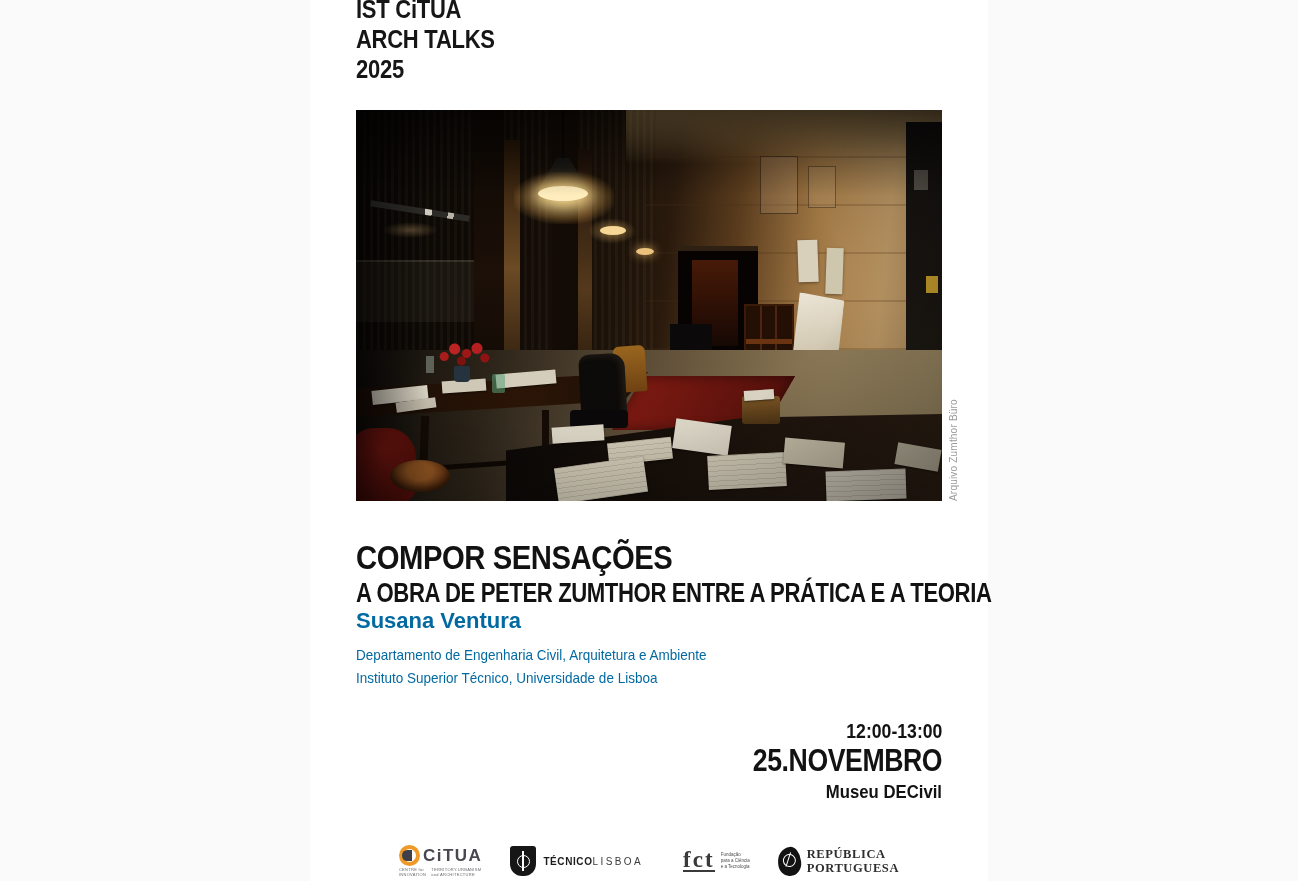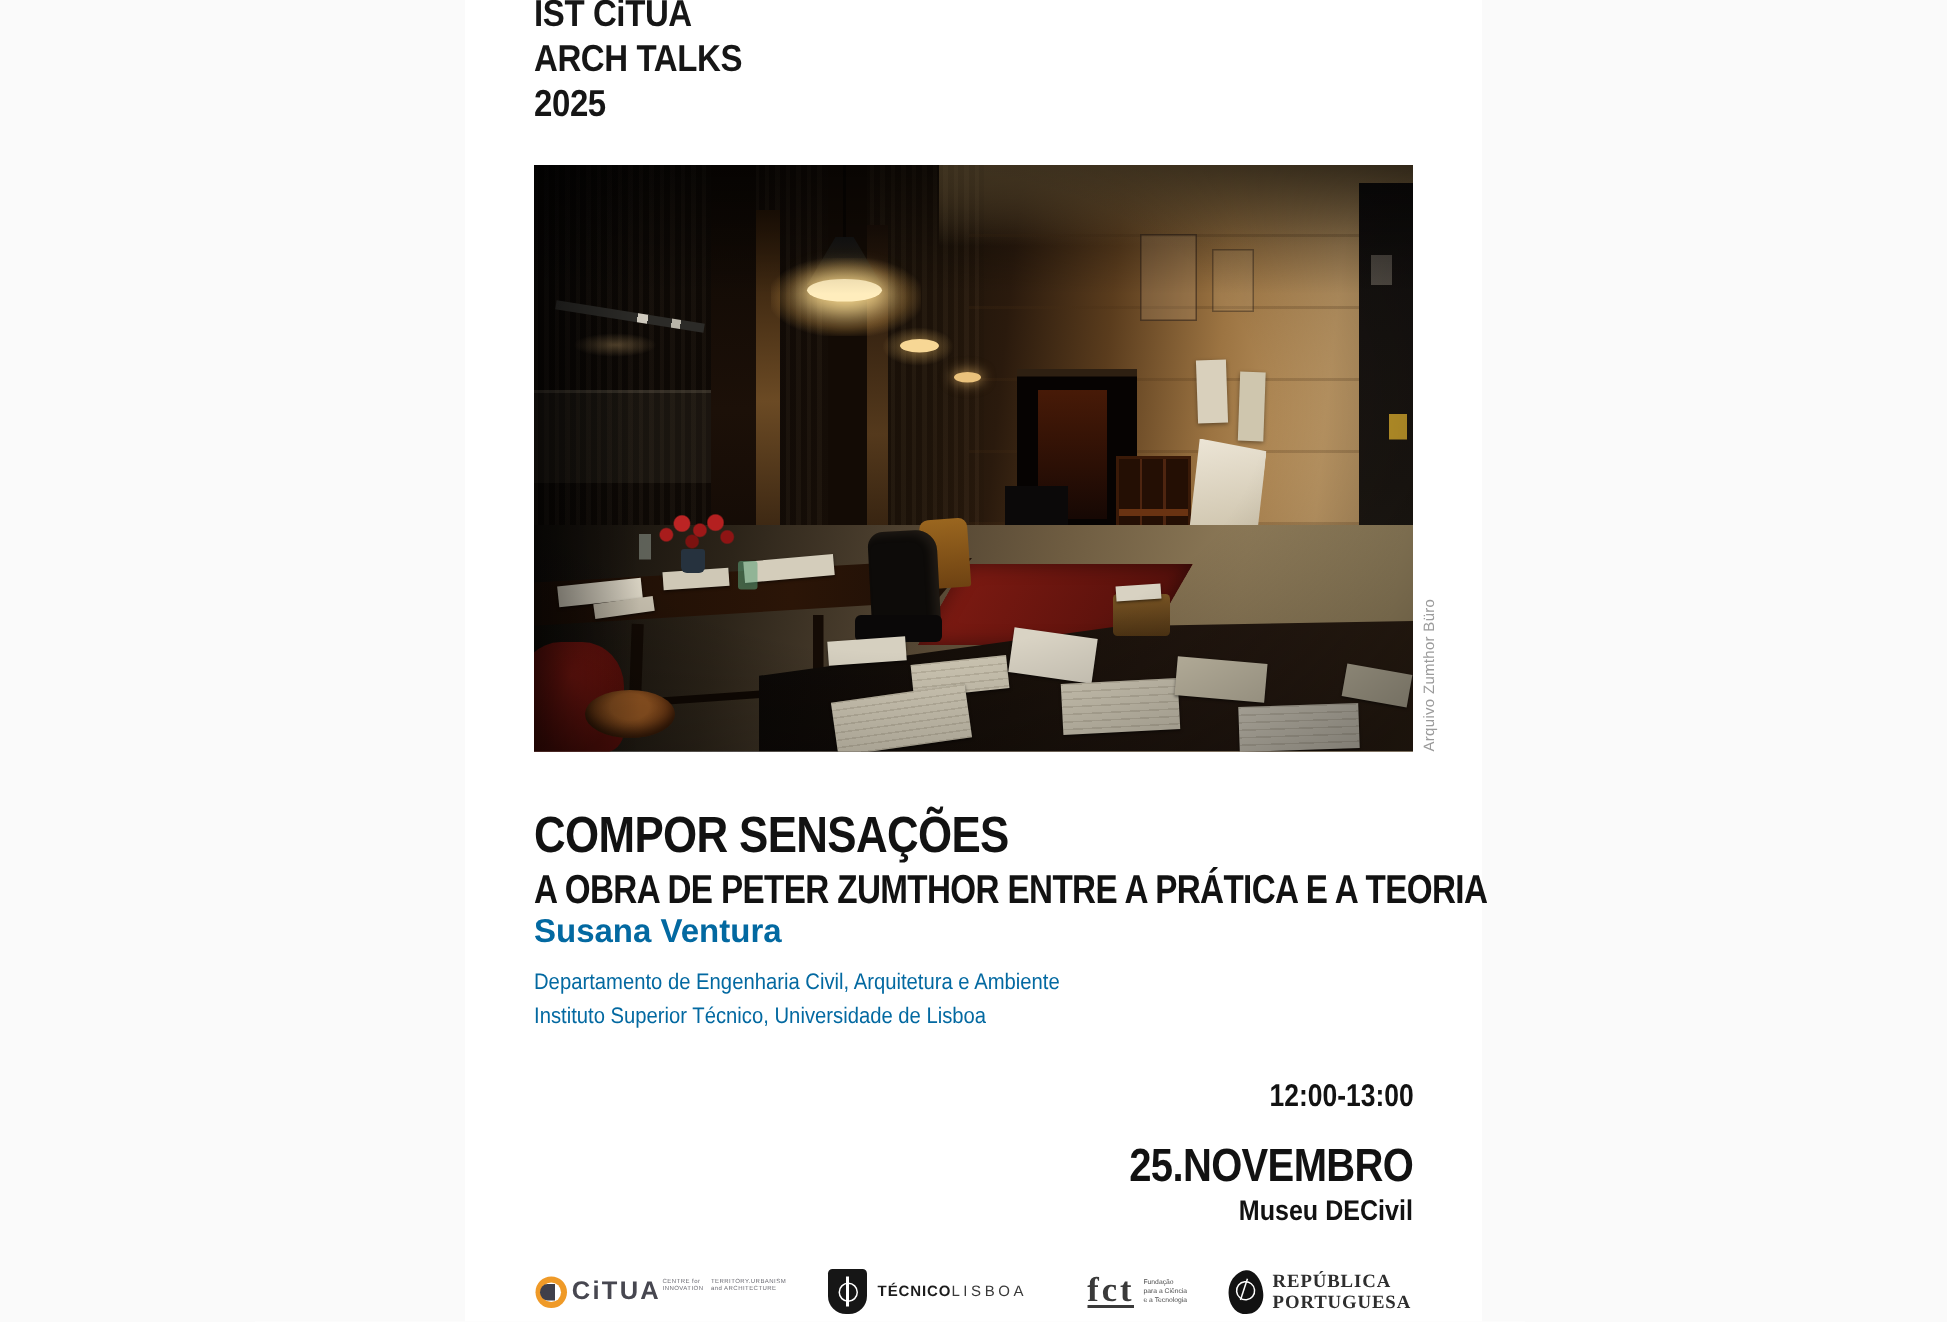--- a/index.html
+++ b/index.html
@@ -117,30 +117,30 @@
   .speaker-name{font-weight:bold;font-size:22px;line-height:28px;margin-bottom:8px;}
   .aff{font-size:15px;line-height:23px;}
   .aff span{display:inline-block;transform:scaleX(.9);transform-origin:0 50%;white-space:nowrap;}
 
   
   .when{position:absolute;right:46px;top:718px;text-align:right;color:#121212;}
   .when div{white-space:nowrap;}
   .when span{display:inline-block;transform-origin:100% 50%;white-space:nowrap;}
   .w-time{font-weight:bold;font-size:21px;line-height:26px;}
   .w-time span{transform:scaleX(.84);}
-  .w-date{font-weight:bold;font-size:31px;line-height:34px;margin-top:16px;letter-spacing:-0.5px;}
+  .w-date{font-weight:bold;font-size:31px;line-height:34px;margin-top:0;letter-spacing:-0.5px;}
   .w-date span{transform:scaleX(.86);}
   .w-venue{font-weight:bold;font-size:19px;line-height:24px;margin-top:2px;}
   .w-venue span{transform:scaleX(.88);}
 
   
   .logos{position:absolute;left:0;right:0;bottom:2px;height:36px;display:flex;justify-content:center;align-items:center;gap:28px;}
   .logo{display:flex;align-items:center;}
   
-  .citua{flex-direction:row;align-items:flex-start;gap:1px;}
+  .citua{flex-direction:column;align-items:flex-start;gap:1px;}
   .citua-top{display:flex;align-items:center;gap:3px;}
   .citua-ring{width:21px;height:21px;border-radius:50%;background:#ef9a28;position:relative;flex:0 0 auto;}
   .citua-ring::after{content:'';position:absolute;inset:4px;background:#fff;border-radius:50%;}
   .citua-ring::before{content:'';position:absolute;left:3px;top:5px;width:10px;height:11px;background:#3f3f4a;border-radius:50% 0 0 50%;z-index:1;}
   .citua-word{font-size:17px;font-weight:bold;color:#474750;letter-spacing:1.5px;}
   .citua-sub{display:flex;gap:5px;margin-top:0;}
   .citua-subcol{font-size:4px;line-height:5px;color:#6a6a72;letter-spacing:.3px;}
   
   .tecnico{gap:7px;}
   .shield{width:26px;height:30px;background:#161616;border-radius:3px 3px 12px 12px;position:relative;flex:0 0 auto;}

